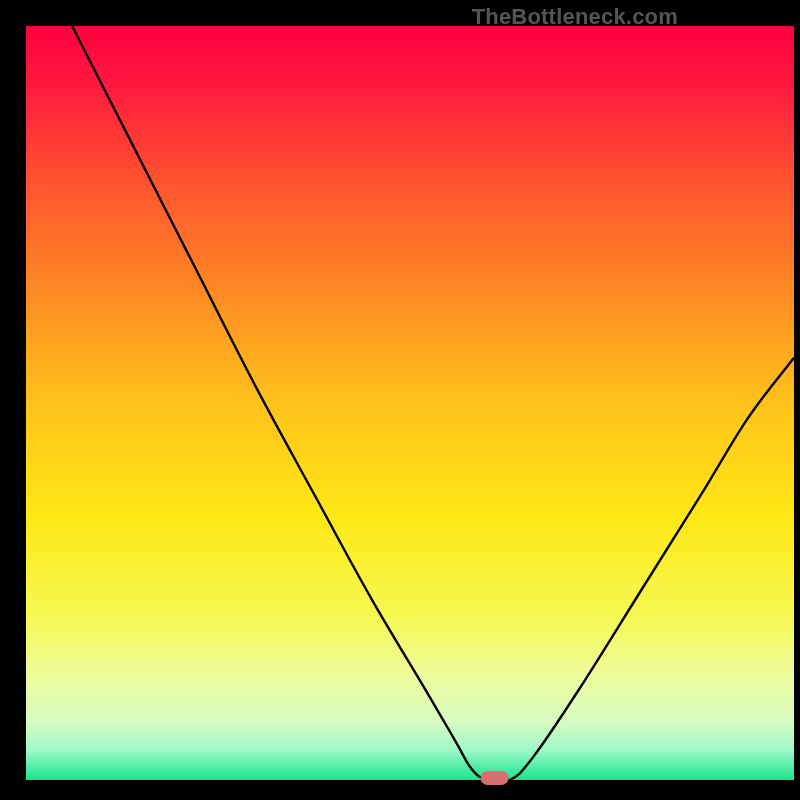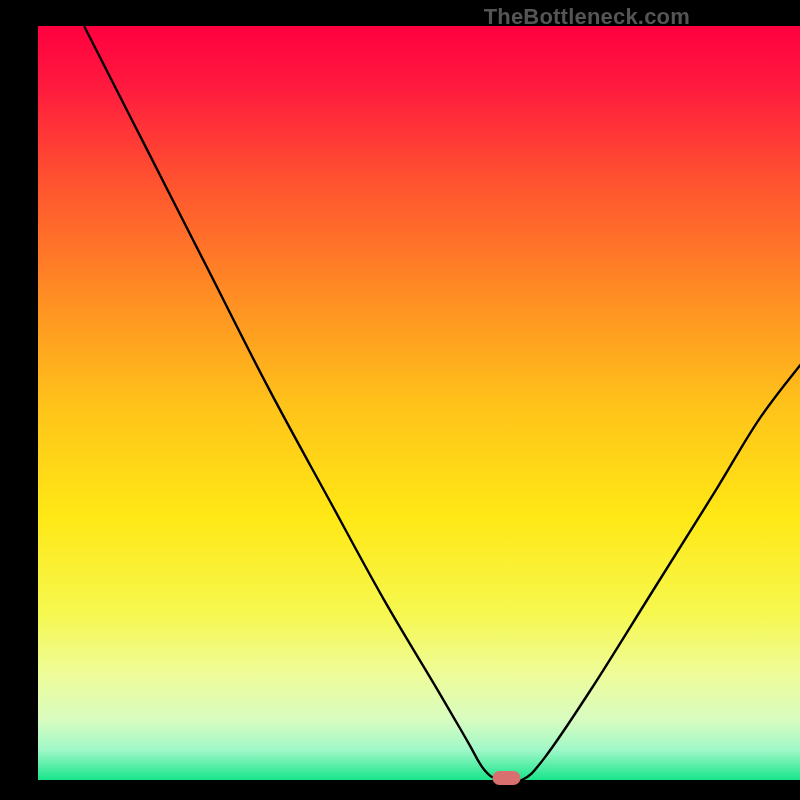--- a/index.html
+++ b/index.html
@@ -8,21 +8,20 @@
     width: 800px;
     height: 800px;
     background: #000;
     overflow: hidden;
   }
   .chart-wrap {
     position: relative;
     width: 688px;
     height: 800px;
     background: #000;
-    padding-left: 12px;
   }
   svg {
     display: block;
   }
   .watermark {
     position: absolute;
     top: 4px;
     right: 10px;
     font-family: Arial, Helvetica, sans-serif;
     font-size: 22px;

